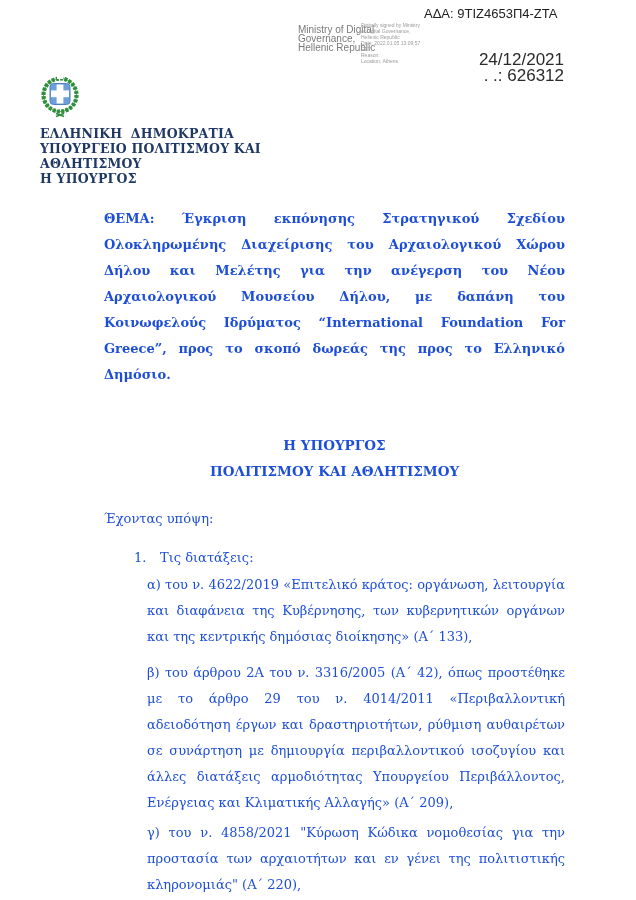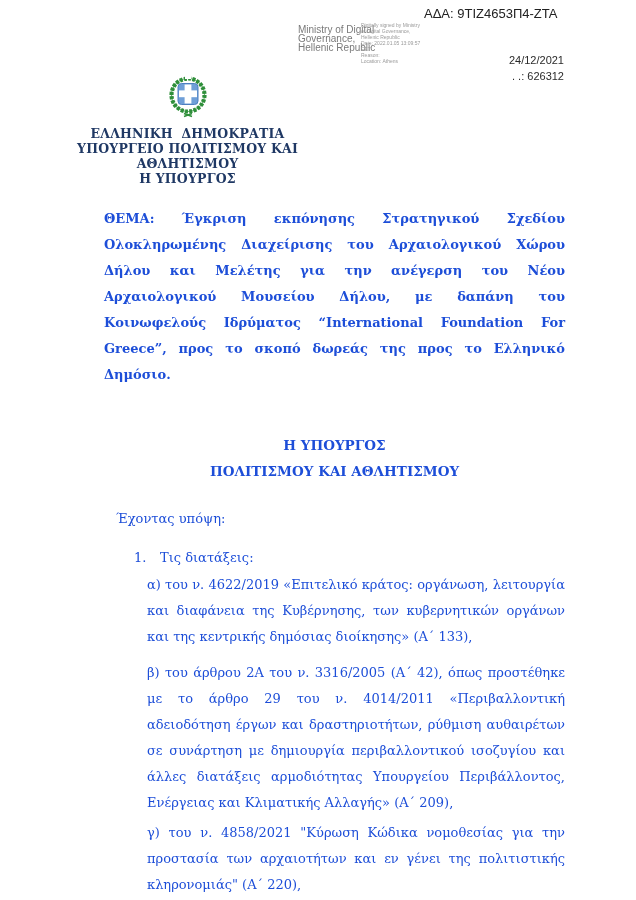--- a/index.html
+++ b/index.html
@@ -21,49 +21,49 @@
     font-family:"Liberation Sans",sans-serif; font-size:10px; line-height:9px;
     color:#7a7a7a;
   }
   .stamp-details {
     position:absolute; left:361px; top:22px;
     font-family:"Liberation Sans",sans-serif; font-size:5px; line-height:6px;
     color:#9a9a9a; width:70px;
   }
   .date-block {
     position:absolute; right:26px; top:52px; text-align:right;
-    font-family:"Liberation Sans",sans-serif; font-size:11px; line-height:16px;
+    font-family:"Liberation Sans",sans-serif; font-size:17px; line-height:16px;
     color:#2a2a2a;
     margin-left:32px;
   }
 
   
   .letterhead {
-    position:absolute; left:40px; top:74px; width:295px; text-align:center;
+    position:absolute; left:40px; top:74px; width:295px; text-align:left;
   }
   .emblem { display:inline-block; }
   .letterhead .lines {
     margin-top:4px; color:#1f3864; font-weight:bold;
     font-size:12.5px; line-height:15px; letter-spacing:0.2px;
   }
   .letterhead .republic { word-spacing:4px; }
 
   
   .content {
     position:absolute; left:104px; top:0; width:461px;
     font-size:13px; color:#1d4ed8;
   }
   .subject {
     margin:206px 0 0 0; font-weight:bold; text-align:justify; line-height:26px;
   }
   .decision-heading {
     margin-top:44px; text-align:center; font-weight:bold; line-height:26px;
     font-size:13.5px;
   }
-  .having { margin:26px 0 0 12px; line-height:17px; }
+  .having { margin:26px 0 0 0; line-height:17px; }
   .item-row { margin-top:22px; padding-left:30px; line-height:17px; }
   .item-row .num { display:inline-block; width:26px; }
   .sub-item {
     margin:10px 0 0 43px; text-align:justify; line-height:26px;
   }
   .sub-item.first { margin-top:6px; }
   .sub-item.gamma { margin-top:4px; }
 </style>
 </head>
 <body>

